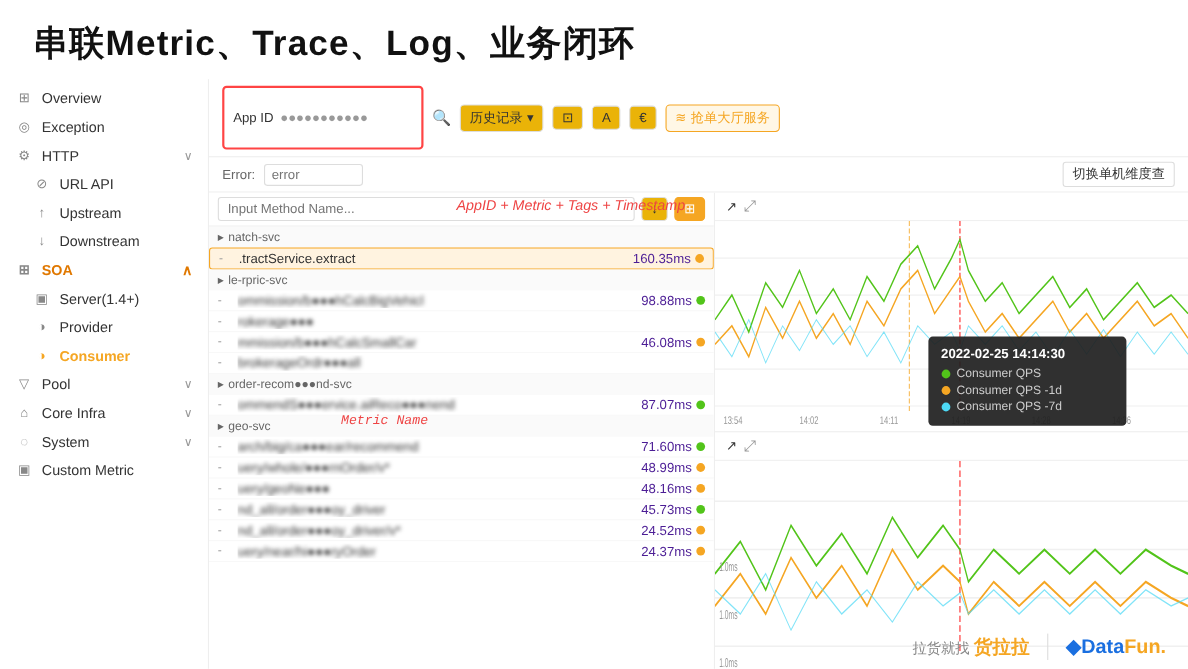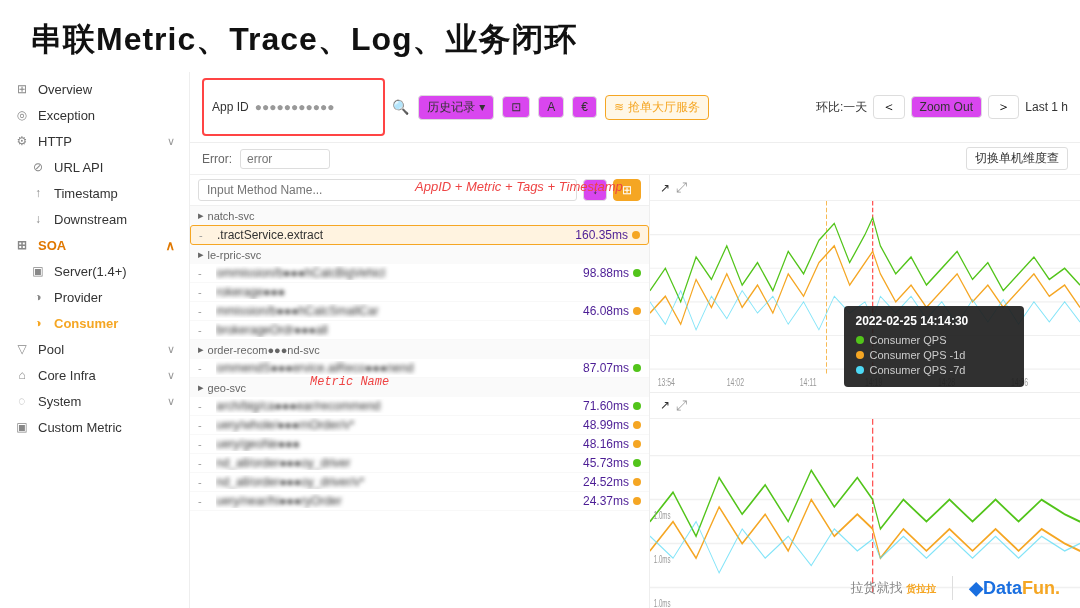--- a/index.html
+++ b/index.html
@@ -104,21 +104,21 @@
     }
     .toolbar-btn {
       display: flex;
       align-items: center;
       gap: 4px;
       padding: 3px 8px;
       border: 1px solid #ddd;
       border-radius: 4px;
       font-size: 12px;
       cursor: pointer;
-      background: #d946ef;
+      background: #eab308;
       color: #333;
       white-space: nowrap;
     }
     .toolbar-btn.highlight {
       background: #fff7e6;
       border-color: #f5a623;
       color: #f5a623;
     }
     .toolbar-search-icon {
       font-size: 14px;
@@ -315,21 +315,21 @@
         <span class="sidebar-icon">⚙</span>
         <span>HTTP</span>
         <span style="margin-left:auto;color:#999;font-size:11px;">∨</span>
       </div>
       <div class="sidebar-item indent">
         <span class="sidebar-icon">⊘</span>
         <span>URL API</span>
       </div>
       <div class="sidebar-item indent">
         <span class="sidebar-icon">↑</span>
-        <span>Timestamp</span>
+        <span>Upstream</span>
       </div>
       <div class="sidebar-item indent">
         <span class="sidebar-icon">↓</span>
         <span>Downstream</span>
       </div>
       <div class="sidebar-section-header">
         <span class="sidebar-section-label">
           <span class="sidebar-icon">⊞</span>
           <span>SOA</span>
         </span>
@@ -380,27 +380,20 @@
         <span>历史记录</span>
         <span>▾</span>
       </button>
       <button class="toolbar-btn">⊡</button>
       <button class="toolbar-btn">A</button>
       <button class="toolbar-btn">€</button>
       <button class="toolbar-btn highlight">
         <span>≋</span>
         <span>抢单大厅服务</span>
       </button>
-      <div class="toolbar-right">
-        <span>环比:一天</span>
-        <button class="env-btn">＜</button>
-        <button class="toolbar-btn">Zoom Out</button>
-        <button class="env-btn">＞</button>
-        <span>Last 1 h</span>
-      </div>
     </div>
 
     <div class="filter-row">
       <span class="filter-label">Error:</span>
       <input class="filter-input" placeholder="error" style="">
       <span style="position:absolute; left:415px; top:143px; color:#e44; font-size:13px; font-style:italic; pointer-events:none;margin-top:36px;">AppID + Metric + Tags + Timestamp</span>
       <button class="switch-btn">切换单机维度查</button>
     </div>
 
     <div class="body-split">
@@ -579,18 +572,18 @@
             </svg>
           </div>
         </div>
 
       </div>
     </div>
   </div>
 </div>
 
 <div class="bottom-bar">
-  <div style="font-size:13px;color:#888;">拉货就找 <span style="color:#f5a623;font-weight:bold;font-size:10px;">货拉拉</span></div>
+  <div style="font-size:13px;color:#888;">拉货就找 <span style="color:#f5a623;font-weight:bold;font-size:17px;">货拉拉</span></div>
   <div style="width:1px;height:24px;background:#ddd;"></div>
   <div style="font-size:18px;font-weight:bold;"><span style="color:#1a6fe0;">◆</span><span style="color:#1a6fe0;">Data</span><span style="color:#f5a623;">Fun.</span></div>
 </div>
 
 <div class="metric-name-label">Metric Name</div>
 
 </body></html>

